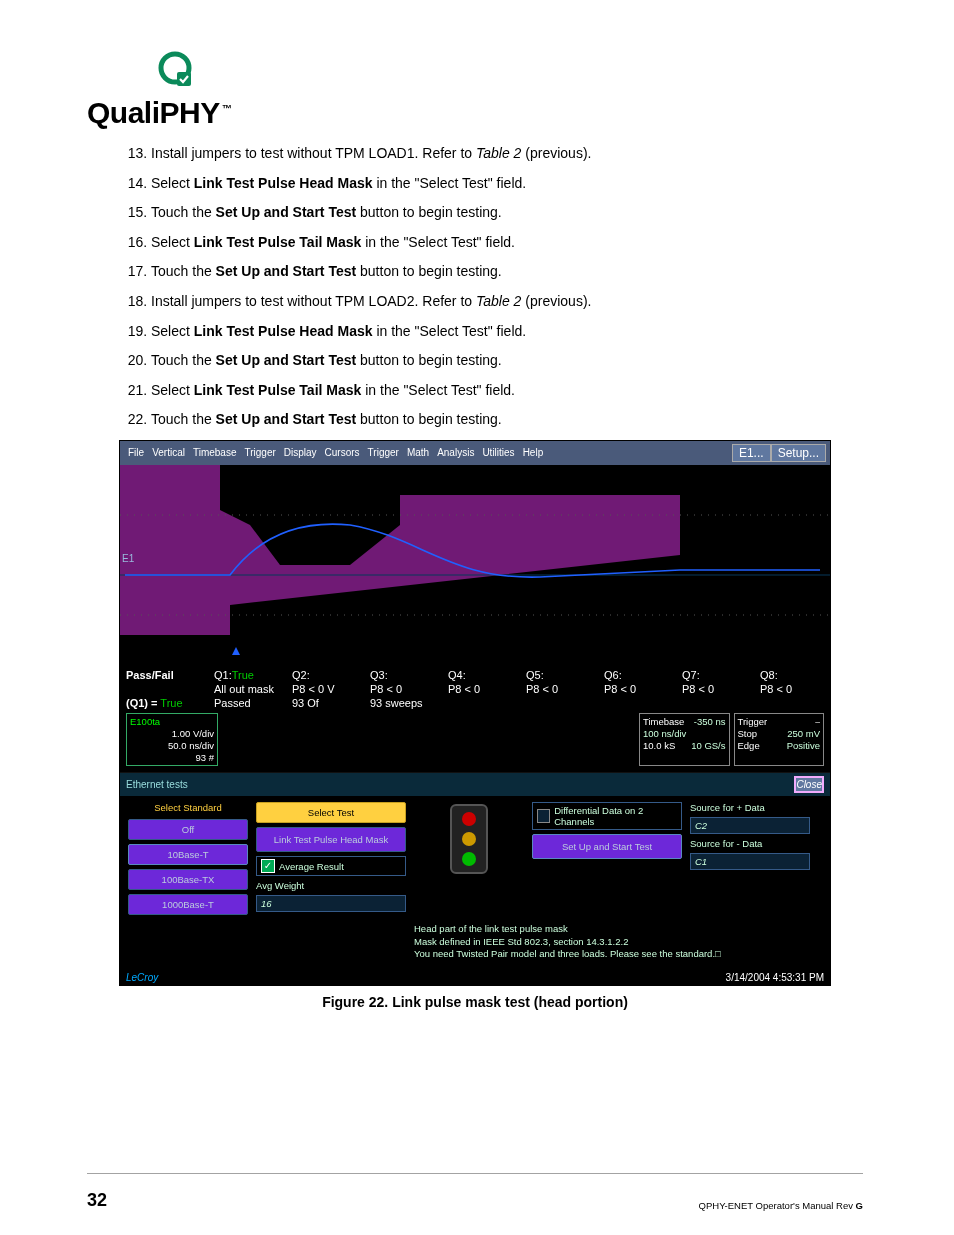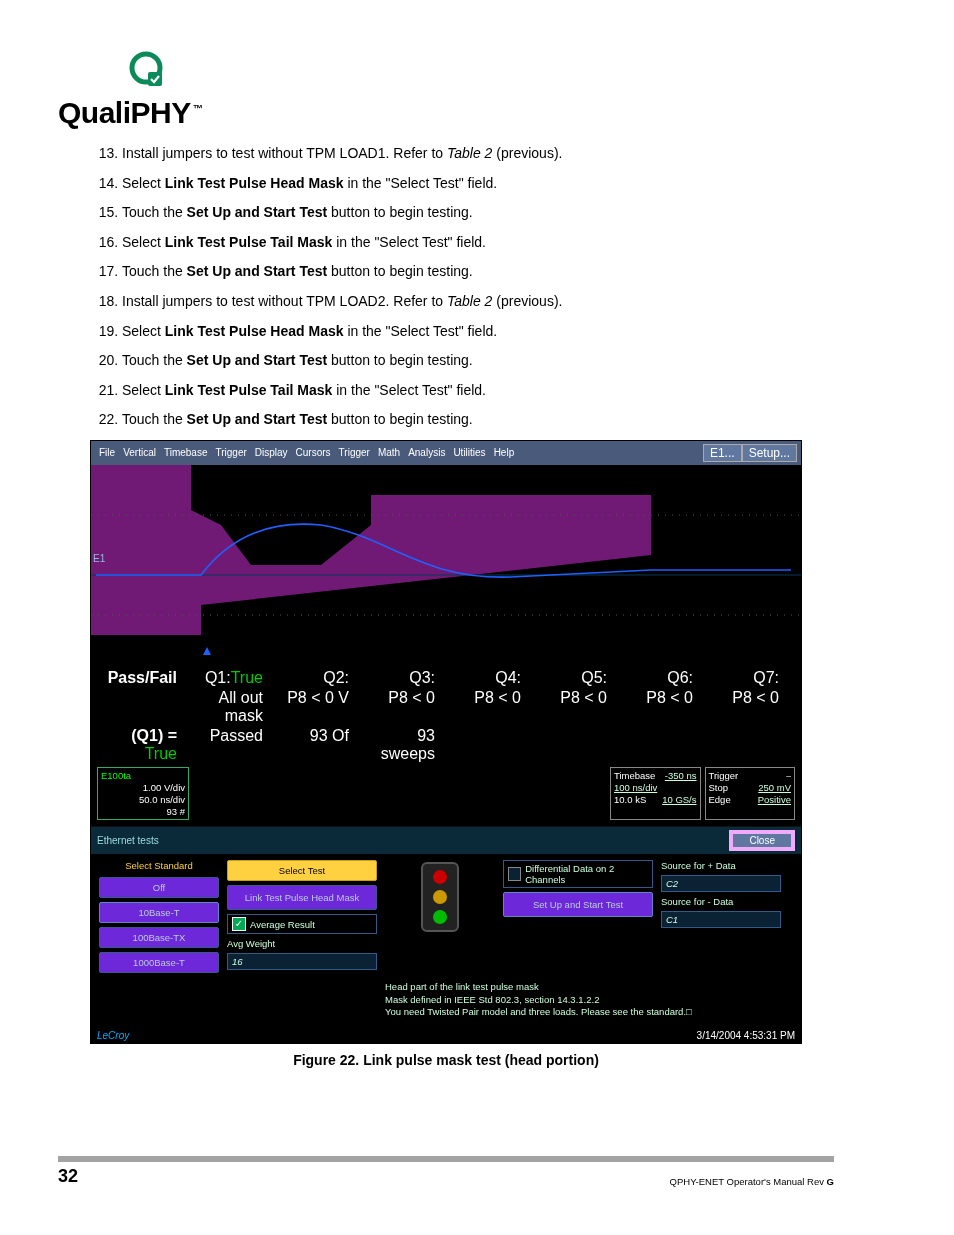--- a/index.html
+++ b/index.html
@@ -8,20 +8,21 @@
     font-size: 14px;
     color: #000;
     background: #fff;
   }
   .page {
     width: 892px;
     min-height: 1235px;
     box-sizing: border-box;
     padding: 48px 58px 40px 58px;
     position: relative;
+    margin-left: 29px;
   }
   .logo {
     margin-bottom: 14px;
     margin-left: 0;
   }
   .logo-mark {
     display: block;
     margin: 0 0 4px 66px;
   }
   .logo-text {
@@ -73,26 +74,25 @@
     background: #701a75;
     margin: 0;
   }
   .ylabel {
     position: absolute; left: 2px; top: 88px;
     font-size: 10px; color: #9bd;
   }
   .wave-svg { position:absolute; inset:0; width:100%; height:100%; }
 
   .passfail {
-    font-size: 16px;
+    font-size: 11px;
     padding: 4px 6px 2px 6px;
     display: grid;
     grid-template-columns: 80px 70px 70px 70px 70px 70px 70px 70px 70px;
-    gap: 2px 16px;
-    text-align: right;
+    gap: 2px 8px;
   }
   .passfail .hdr { color:#fff; }
   .passfail .true { color:#0c0; }
 
   .botgrid {
     display: grid;
     grid-template-columns: 92px 1fr 185px;
     font-size: 9.5px;
     padding: 2px 6px 6px 6px;
     gap: 4px;
@@ -103,28 +103,28 @@
     line-height: 1.25;
     color:#fff;
   }
   .chbox .hdr { color:#0f0; }
   .tbx {
     border: 1px solid #888;
     padding: 2px 3px;
     line-height: 1.25;
   }
   .tbx .lbl { color:#fff; }
-  .tbx .val { color:#cfd; display:inline-block; float:right;text-decoration:underline; }
+  .tbx .val { color:#cfd; display:inline-block; float:right; }
 
   .ethbar {
     display:flex; align-items:center; justify-content:space-between;
     background:#0a2a3a; color:#9dd; font-size:10px;
     padding:3px 6px; border-top:1px solid #111;
   }
-  .ethbar .close { background:#6078a0; color:#fff; border:4px solid #f0abfc; padding:1px 16px; }
+  .ethbar .close { background:#6078a0; color:#fff; border:2px solid #f0abfc; padding:1px 0;font-style:italic; }
 
   .panel {
     display: grid;
     grid-template-columns: 120px 150px 110px 150px 120px;
     gap: 6px 8px;
     padding: 6px 8px 10px 8px;
     background:#000;
     font-size: 9.5px;
     color:#cfd;
   }
@@ -145,22 +145,22 @@
   .lamp { width:14px; height:14px; border-radius:50%; }
   .lamp.r{background:#c00;} .lamp.y{background:#c90;} .lamp.g{background:#0b0;}
   .note { color:#cfd; font-size:9.5px; line-height:1.3; grid-column: 3 / span 3; padding-top:2px;}
   .inputbox { border:1px solid #355a88; background:#0b2235; color:#cfd; padding:2px 4px;font-style:italic; }
   .lecroydate { display:flex; justify-content:space-between; align-items:center; padding:2px 6px; font-size:10px; color:#fff; }
   .lecroydate .brand { color:#0af; font-style:italic; }
 
   .figcap { text-align:center; font-weight:bold; margin:6px 0 0 0; }
 
   .footer {
-    position:absolute; left:58px; right:58px; bottom:48px;
-    border-top:6px solid #a3a3a3; padding-top:4px;
+    position:absolute; left:58px; right:58px; bottom:24px;
+    border-top:1px solid #a3a3a3; padding-top:16px;
     display:flex; justify-content:space-between; align-items:flex-end;
   }
   .footer .pn { font-size:18px; font-weight:bold; }
   .footer .doc { font-size:9.5px; }
 </style>
 </head>
 <body>
 
 <div class="page">
 

